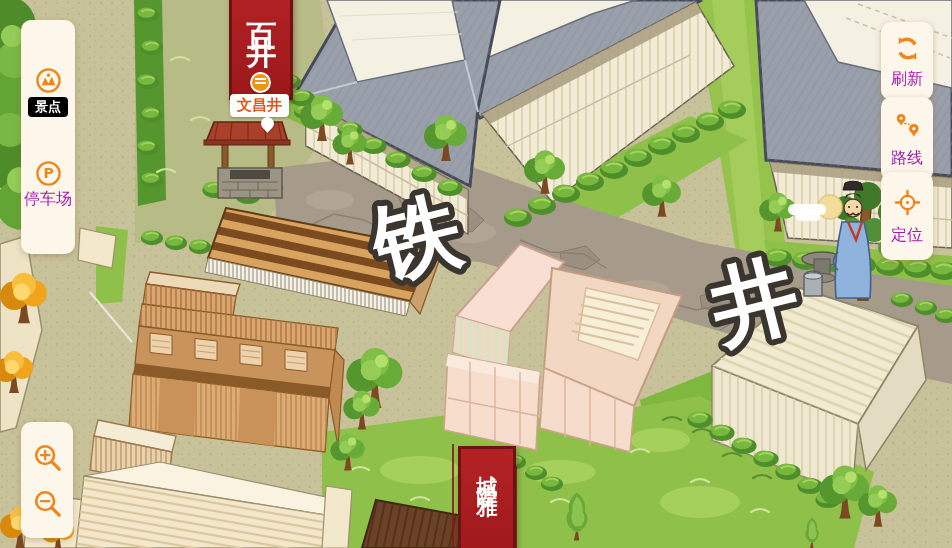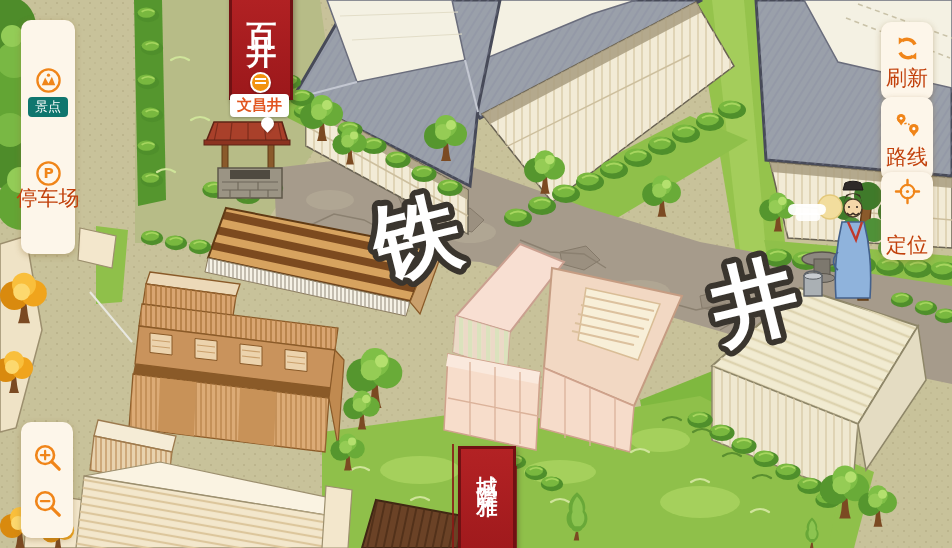--- a/index.html
+++ b/index.html
@@ -6,27 +6,27 @@
   body{width:952px;height:548px;overflow:hidden;position:relative;
        font-family:"DejaVu Sans","Liberation Sans",sans-serif;background:#c8c29a;}
   #map-wrap{position:absolute;inset:0;z-index:0;}
   
   .panel{position:absolute;background:#fdf6ea;border-radius:10px;
          box-shadow:0 2px 6px rgba(140,105,50,.38);z-index:10;
          display:flex;flex-direction:column;align-items:center;justify-content:space-evenly;}
   .left-toolbar{left:21px;top:20px;width:54px;height:226px;padding:4px 0;}
   .tool-item{display:flex;flex-direction:column;align-items:center;gap:3px;cursor:pointer;}
   .ticon{width:27px;height:27px;display:block;}
-  .tlabel{color:#c2410c;font-size:21px;line-height:17px;white-space:nowrap;}
-  .chip{background:#0f766e;color:#ffffff;font-size:13px;font-weight:normal;
+  .tlabel{color:#a21caf;font-size:16px;line-height:17px;white-space:nowrap;}
+  .chip{background:#000000;color:#ffffff;font-size:13px;font-weight:bold;
         padding:1px 7px;border-radius:4px;white-space:nowrap;}
   .right-panel{width:52px;left:881px;padding:6px 0;}
   .rp1{top:22px;height:66px;}
   .rp2{top:97px;height:72px;}
-  .rp3{top:172px;height:76px;justify-content:space-between;}
+  .rp3{top:172px;height:76px;}
   .zoom-panel{left:21px;top:422px;width:52px;height:104px;padding:6px 0;}
   .zbtn{width:34px;height:34px;cursor:pointer;display:flex;align-items:center;justify-content:center;}
   
   .banner{position:absolute;background:linear-gradient(180deg,#b32224,#9c181b);
           border:3px solid #701113;box-shadow:2px 3px 5px rgba(60,30,20,.35);
           z-index:5;display:flex;justify-content:center;}
   .banner-text{writing-mode:vertical-rl;text-orientation:upright;color:#ffffff;
                font-family:"DejaVu Serif","Liberation Serif",serif;font-weight:bold;}
   .banner-top{left:229px;top:-14px;width:58px;height:108px;}
   .banner-top .banner-text{font-size:30px;letter-spacing:14px;padding-top:10px;}

